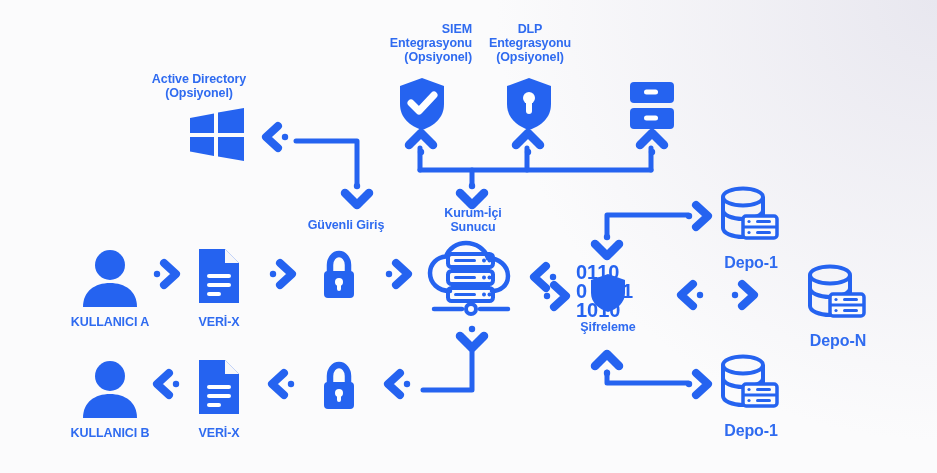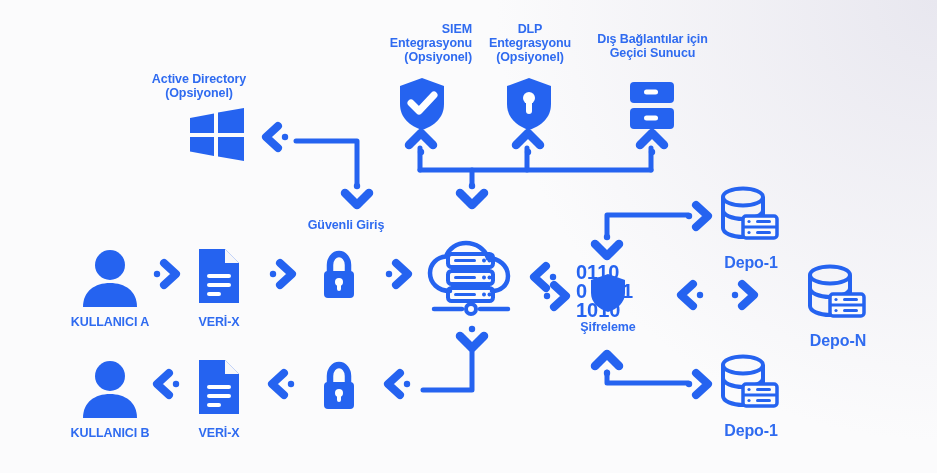--- a/index.html
+++ b/index.html
@@ -51,22 +51,20 @@
 
     <path d="M 607 372 L 607 383 L 688 383" fill="none" stroke="#2563f0" stroke-width="5" stroke-linecap="round" stroke-linejoin="round"></path>
   </svg>
 
   <div class="lbl" style="left:372px;top:22px;width:100px;text-align:right;">SIEM
 Entegrasyonu
 (Opsiyonel)</div>
   <div class="lbl" style="left:480px;top:22px;width:100px;">DLP
 Entegrasyonu
 (Opsiyonel)</div>
-  <div class="lbl" style="left:575px;top:32px;width:155px;">Dış Bağlantılar için
-Geçici Sunucu</div>
   <div class="lbl" style="left:128px;top:72px;width:142px;">Active Directory
 (Opsiyonel)</div>
 
   <svg class="node" style="left:398px;top:76px;" width="48" height="56" viewBox="0 0 48 56">
     <path d="M24 2 L46 10 V28 C46 42 36 50 24 54 C12 50 2 42 2 28 V10 Z" fill="#2563f0"></path>
     <path d="M13 27 L21 35 L36 19" fill="none" stroke="#ffffff" stroke-width="7" stroke-linecap="round" stroke-linejoin="round"></path>
   </svg>
 
   <svg class="node" style="left:505px;top:76px;" width="48" height="56" viewBox="0 0 48 56">
     <path d="M24 2 L46 10 V28 C46 42 36 50 24 54 C12 50 2 42 2 28 V10 Z" fill="#2563f0"></path>
@@ -82,20 +80,22 @@
   </svg>
 
   <svg class="node" style="left:186px;top:106px;" width="62" height="58" viewBox="0 0 62 58">
     <path d="M4 12 L28 7.5 V27 H4 Z" fill="#2563f0"></path>
     <path d="M32 6.6 L58 2 V27 H32 Z" fill="#2563f0"></path>
     <path d="M4 31 H28 V50 L4 45.5 Z" fill="#2563f0"></path>
     <path d="M32 31 H58 V55 L32 50.4 Z" fill="#2563f0"></path>
   </svg>
 
   <div class="lbl" style="left:286px;top:218px;width:120px;">Güvenli Giriş</div>
+  <div class="lbl" style="left:423px;top:206px;width:100px;">Kurum-İçi
+Sunucu</div>
   <div class="lbl" style="left:562px;top:320px;width:92px;">Şifreleme</div>
 
   <svg class="node" style="left:424px;top:243px;" width="98" height="72" viewBox="0 0 98 72">
     <path d="M26 48 C14 48 6 40 6 30 C6 21 13 14 22 13.5 C25 5 33 0 42 0 C52 0 61 6 64 15 C75 15 84 23 84 33 C84 42 77 48 68 48" fill="none" stroke="#2563f0" stroke-width="4.5" stroke-linecap="round"></path>
     <rect x="24" y="11" width="45" height="13" rx="3.5" fill="none" stroke="#2563f0" stroke-width="4"></rect>
     <rect x="24" y="28" width="45" height="13" rx="3.5" fill="none" stroke="#2563f0" stroke-width="4"></rect>
     <rect x="24" y="45" width="45" height="13" rx="3.5" fill="none" stroke="#2563f0" stroke-width="4"></rect>
     <rect x="30" y="16" width="22" height="3" rx="1.5" fill="#2563f0"></rect>
     <rect x="30" y="33" width="22" height="3" rx="1.5" fill="#2563f0"></rect>
     <rect x="30" y="50" width="22" height="3" rx="1.5" fill="#2563f0"></rect>

